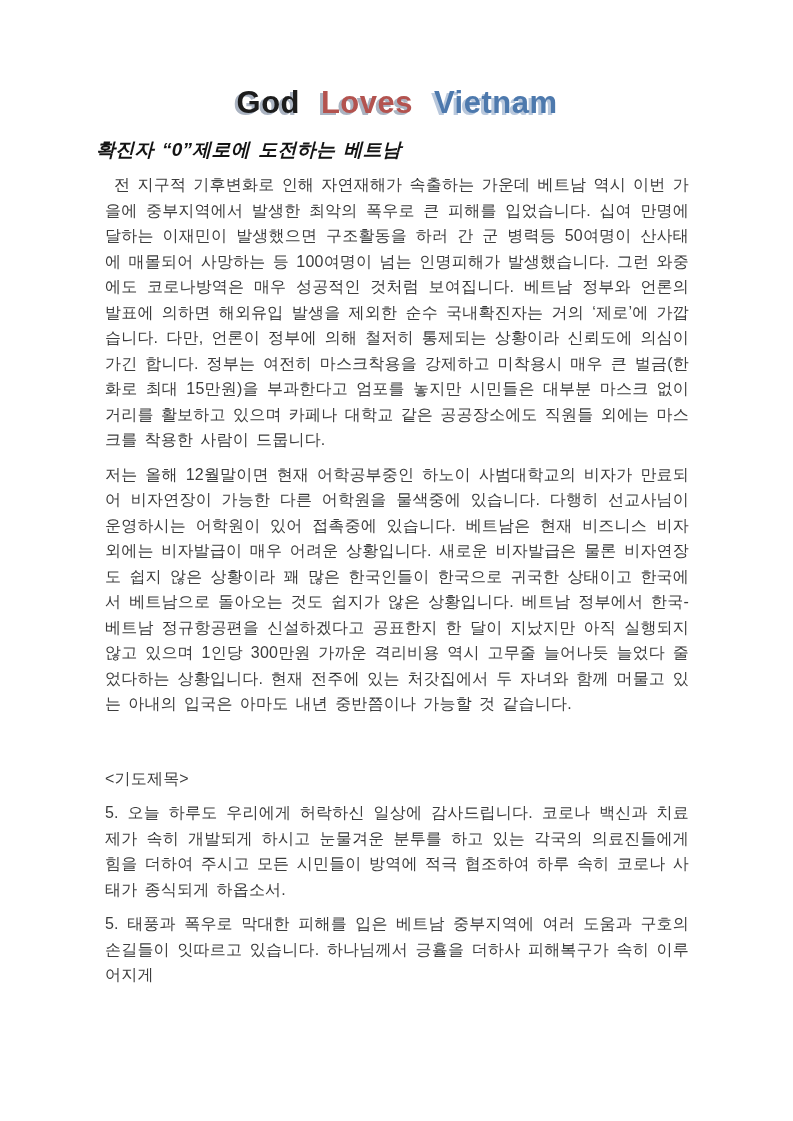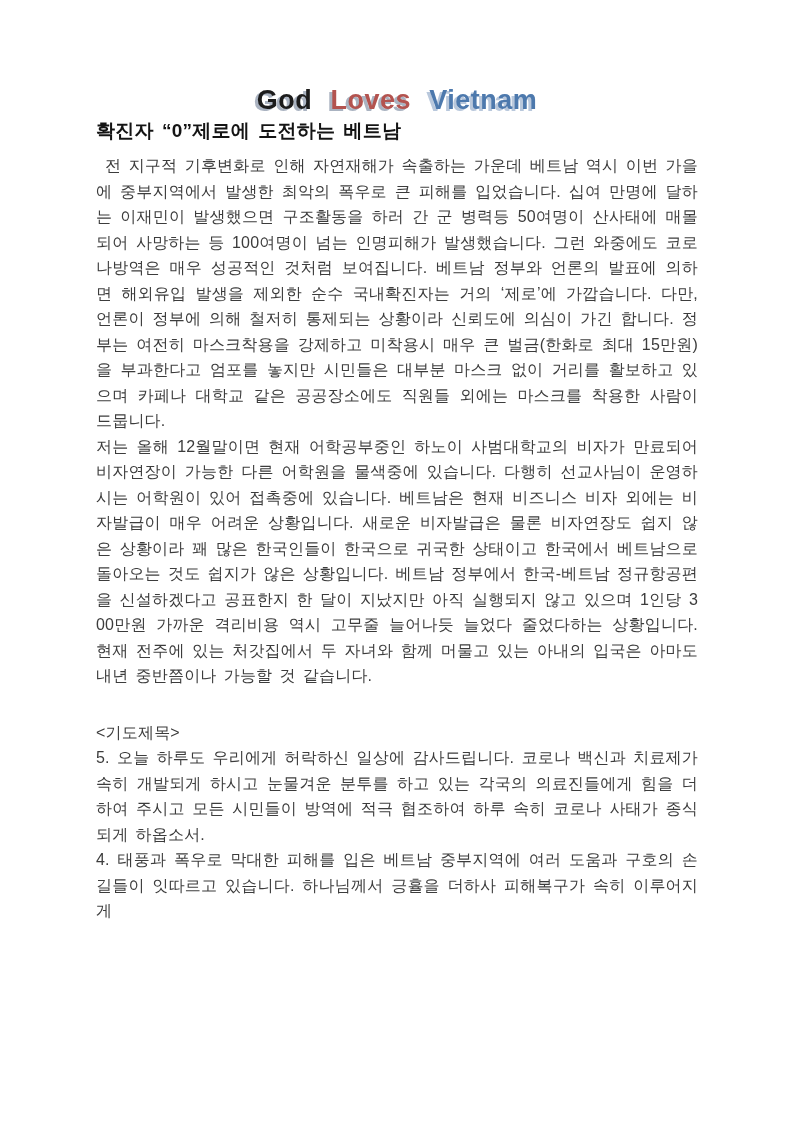--- a/index.html
+++ b/index.html
@@ -11,23 +11,23 @@
     position: relative;
     width: 793px;
     height: 1121px;
     background: #ffffff;
     overflow: hidden;
     box-sizing: border-box;
     padding: 84px 95px 0 96px;
     font-family: "Liberation Sans", "DejaVu Sans", sans-serif;
   }
   .title {
-    margin: 0 0 2px 0;
+    margin: 0 0 16px 0;
     text-align: center;
-    font-size: 27px;
+    font-size: 31px;
     font-weight: bold;
     letter-spacing: 0.5px;
     line-height: 1.2;
     white-space: nowrap;
   }
   .title .word { display: inline-block; }
   .title .word + .word { margin-left: 0.38em; }
   .t-god {
     color: #1c1c1c;
     text-shadow: -3px 2px 0 #aab3c1;
@@ -40,23 +40,24 @@
     color: #4d79ad;
     text-shadow: -3px 2px 0 #b9c8dc;
   }
   .heading {
     margin: 0 0 9px 0;
     font-size: 19px;
     font-weight: bold;
     color: #141414;
     letter-spacing: 0.2px;
     word-spacing: 3px;
+    font-style: italic;
   }
   .body {
-    margin: 0;
+    margin: 9px;
     font-size: 16px;
     line-height: 25.5px;
     color: #3c3c3c;
     text-align: justify;
     word-break: break-all;
     word-spacing: 2.5px;
     letter-spacing: 0.2px;
   }
   .indent { text-indent: 9px; }
   .spacer { height: 31px; }
@@ -78,15 +79,15 @@
 
   <p class="body">저는 올해 12월말이면 현재 어학공부중인 하노이 사범대학교의 비자가 만료되어 비자연장이 가능한 다른 어학원을 물색중에 있습니다. 다행히 선교사님이 운영하시는 어학원이 있어 접촉중에 있습니다. 베트남은 현재 비즈니스 비자 외에는 비자발급이 매우 어려운 상황입니다. 새로운 비자발급은 물론 비자연장도 쉽지 않은 상황이라 꽤 많은 한국인들이 한국으로 귀국한 상태이고 한국에서 베트남으로 돌아오는 것도 쉽지가 않은 상황입니다. 베트남 정부에서 한국-베트남 정규항공편을 신설하겠다고 공표한지 한 달이 지났지만 아직 실행되지 않고 있으며 1인당 300만원 가까운 격리비용 역시 고무줄 늘어나듯 늘었다 줄었다하는 상황입니다. 현재 전주에 있는 처갓집에서 두 자녀와 함께 머물고 있는 아내의 입국은 아마도 내년 중반쯤이나 가능할 것 같습니다.</p>
 
 
   <div class="spacer"></div>
 
   <p class="body">&lt;기도제목&gt;</p>
 
   <p class="body">5. 오늘 하루도 우리에게 허락하신 일상에 감사드립니다. 코로나 백신과 치료제가 속히 개발되게 하시고 눈물겨운 분투를 하고 있는 각국의 의료진들에게 힘을 더하여 주시고 모든 시민들이 방역에 적극 협조하여 하루 속히 코로나 사태가 종식되게 하옵소서.</p>
 
-  <p class="body">4. 태풍과 폭우로 막대한 피해를 입은 베트남 중부지역에 여러 도움과 구호의 손길들이 잇따르고 있습니다. 하나님께서 긍휼을 더하사 피해복구가 속히 이루어지게</p>
+  <p class="body">5. 태풍과 폭우로 막대한 피해를 입은 베트남 중부지역에 여러 도움과 구호의 손길들이 잇따르고 있습니다. 하나님께서 긍휼을 더하사 피해복구가 속히 이루어지게</p>
 
 </div>
 
 </body></html>

